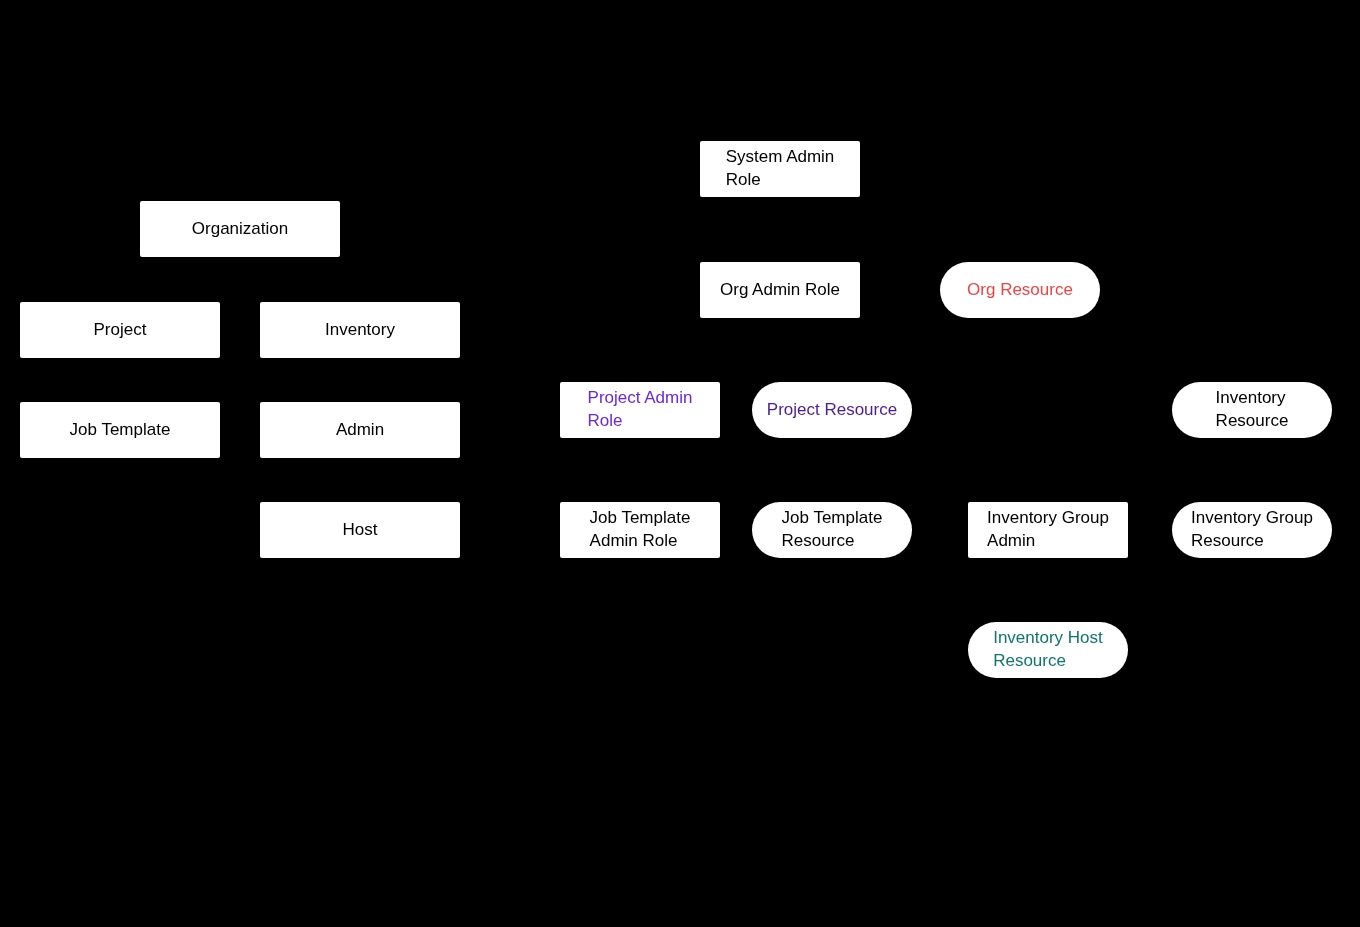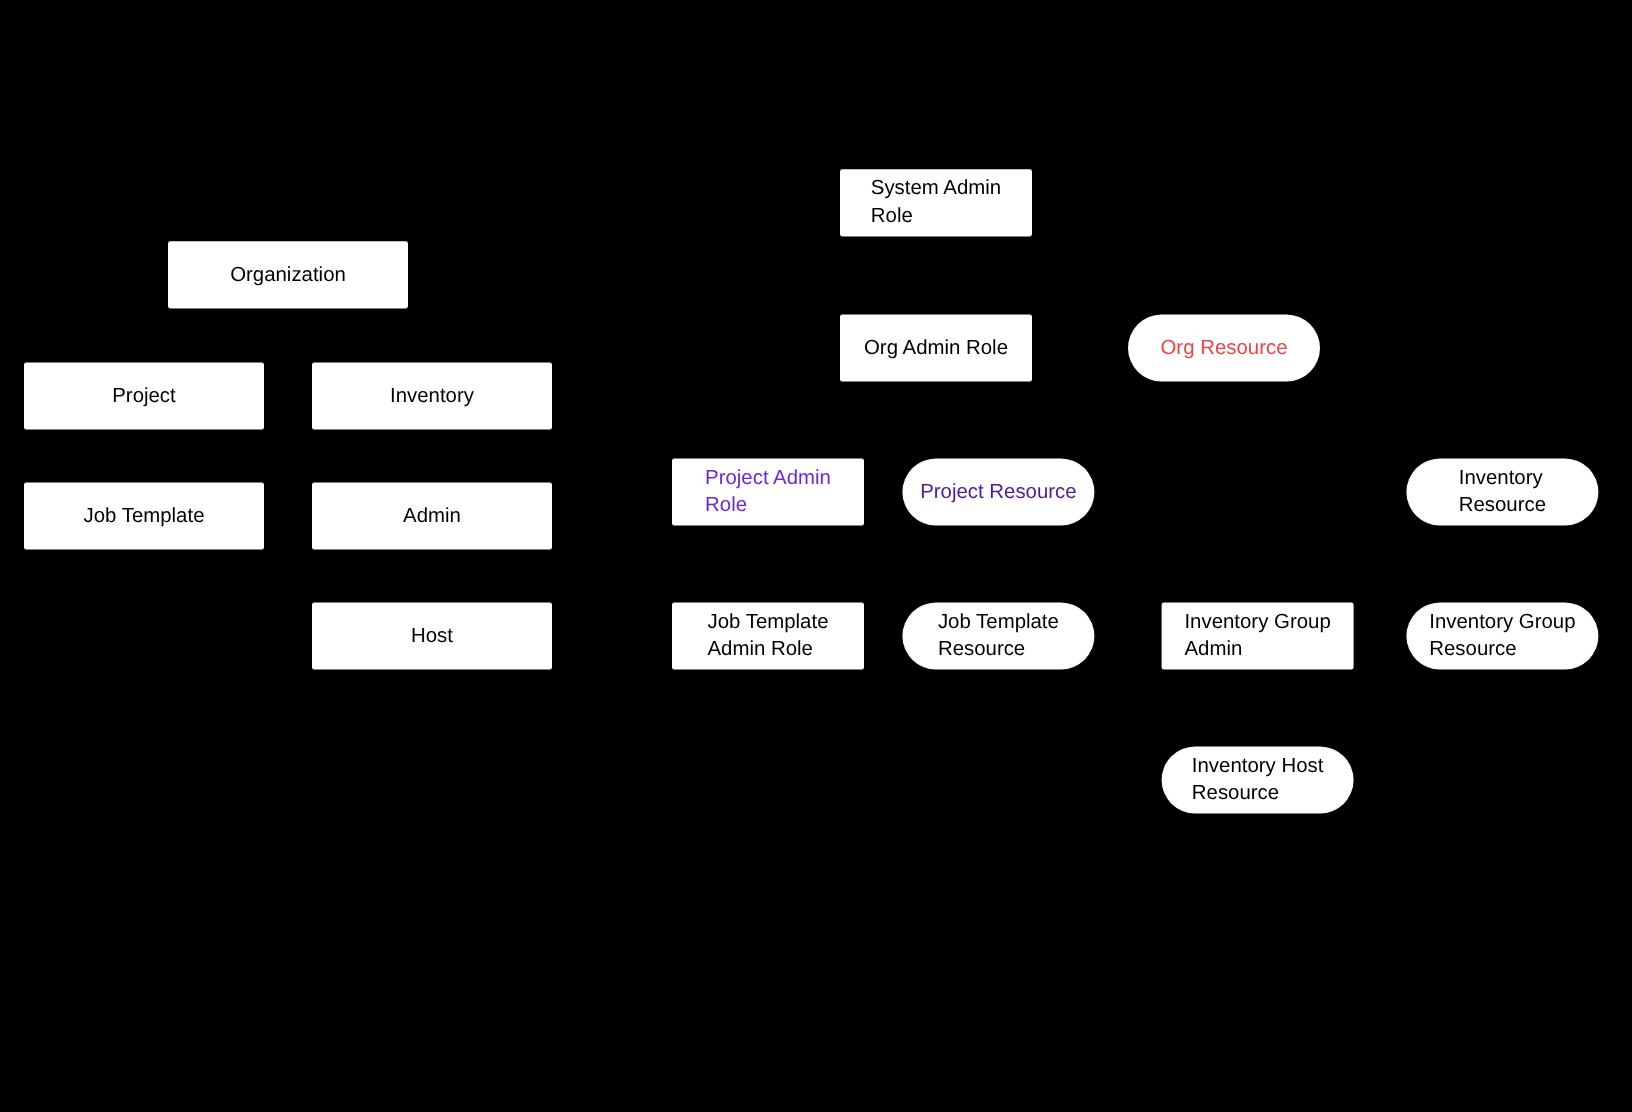--- a/index.html
+++ b/index.html
@@ -63,15 +63,15 @@
     <div class="node pill" style="left: 1172px; top: 382px; width: 160px; height: 56px; background: rgb(255, 255, 255); color: rgb(0, 0, 0);">Inventory
 Resource</div>
     <div class="node rect" style="left: 560px; top: 502px; width: 160px; height: 56px; background: rgb(255, 255, 255); color: rgb(0, 0, 0);">Job Template
 Admin Role</div>
     <div class="node pill" style="left: 752px; top: 502px; width: 160px; height: 56px; background: rgb(255, 255, 255); color: rgb(0, 0, 0);">Job Template
 Resource</div>
     <div class="node rect" style="left: 968px; top: 502px; width: 160px; height: 56px; background: rgb(255, 255, 255); color: rgb(0, 0, 0);">Inventory Group
 Admin</div>
     <div class="node pill" style="left: 1172px; top: 502px; width: 160px; height: 56px; background: rgb(255, 255, 255); color: rgb(0, 0, 0);">Inventory Group
 Resource</div>
-    <div class="node pill" style="left: 968px; top: 622px; width: 160px; height: 56px; background: rgb(255, 255, 255); color: #000000;">Inventory Host
+    <div class="node pill" style="left: 968px; top: 622px; width: 160px; height: 56px; background: rgb(255, 255, 255); color: #0f766e;">Inventory Host
 Resource</div>
   </div>
 
 </body></html>

